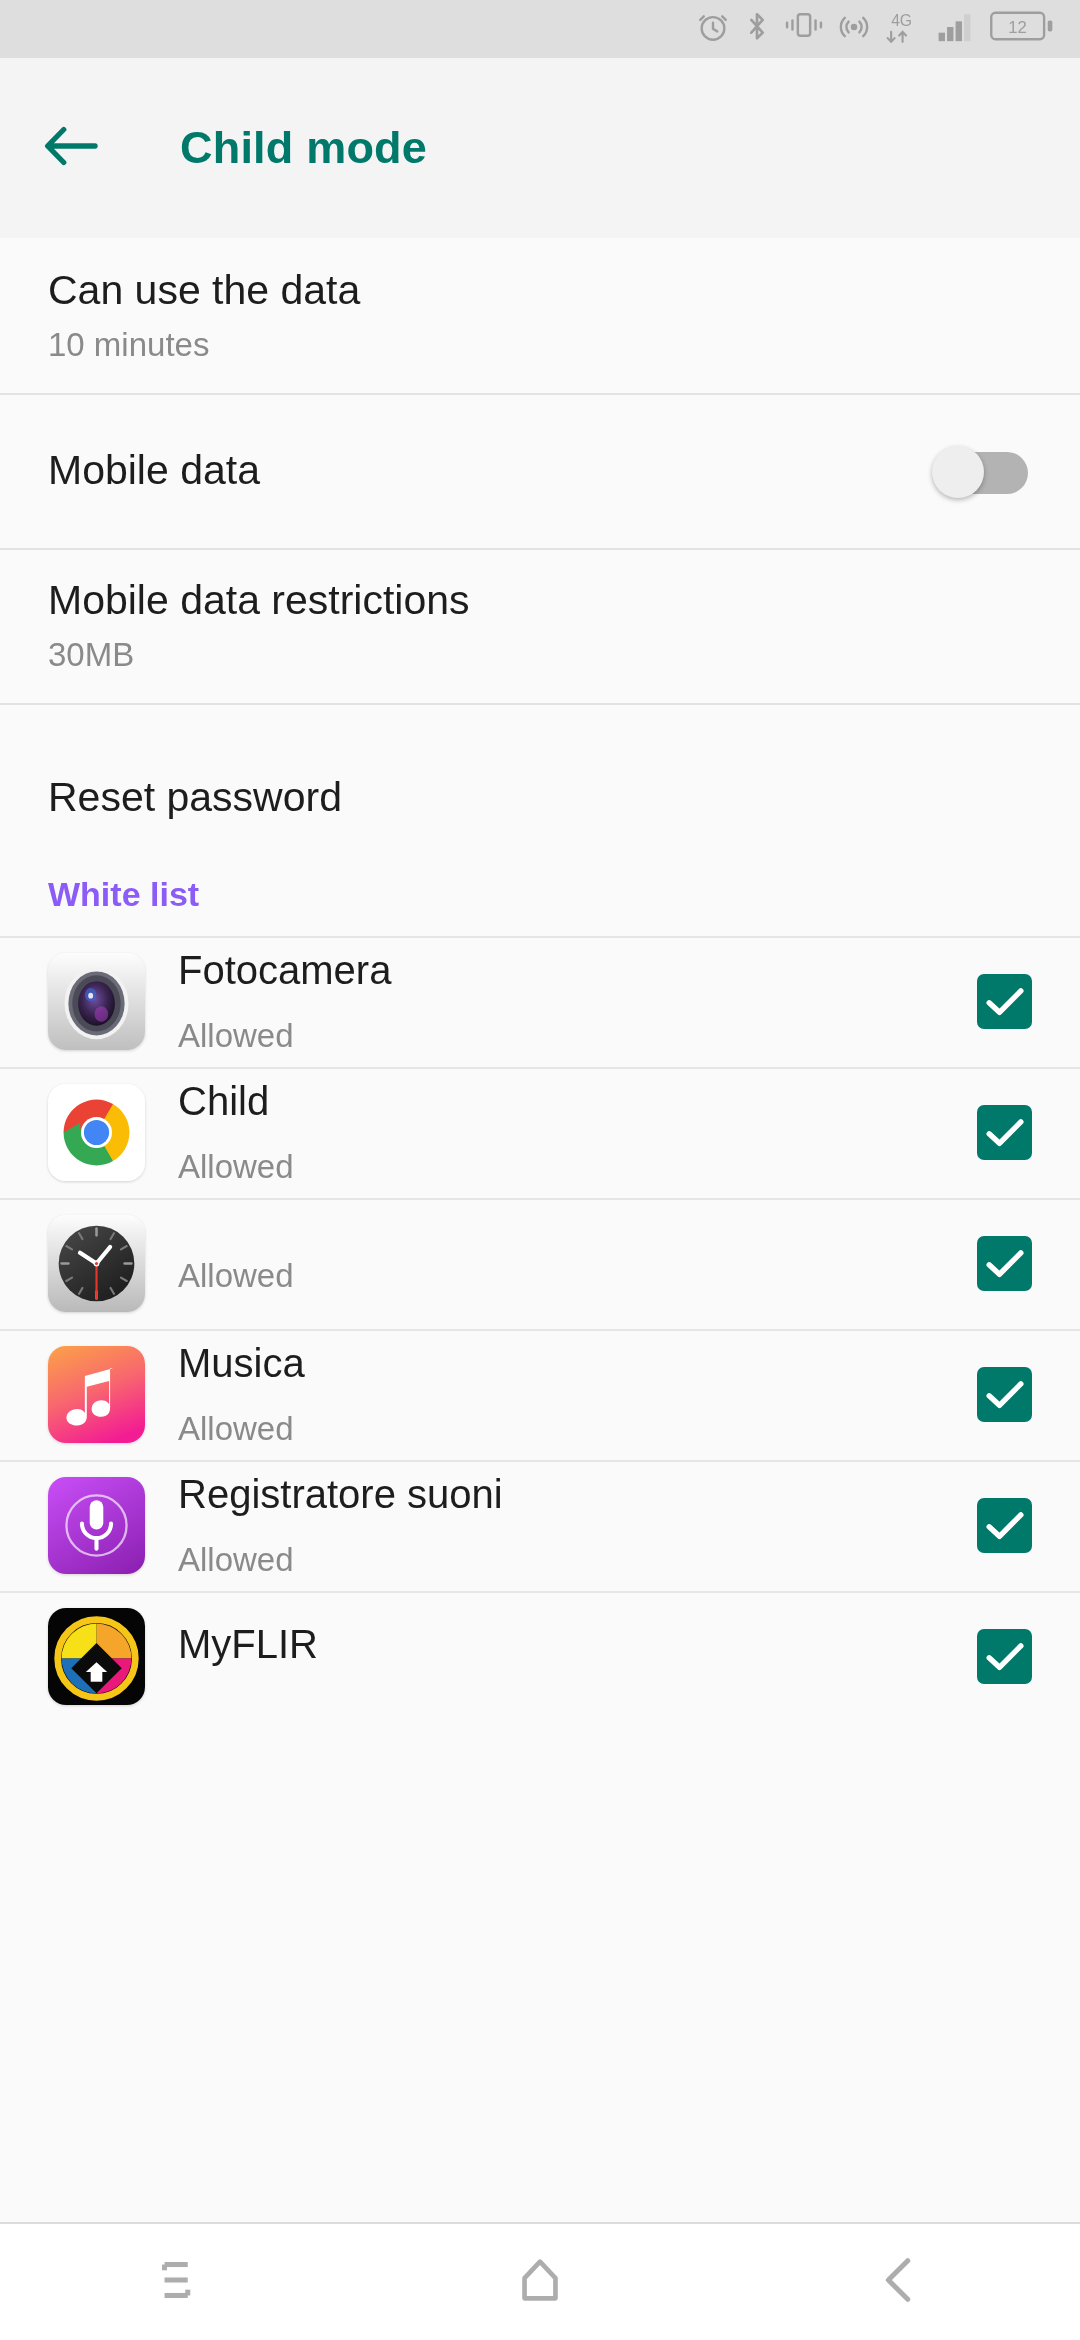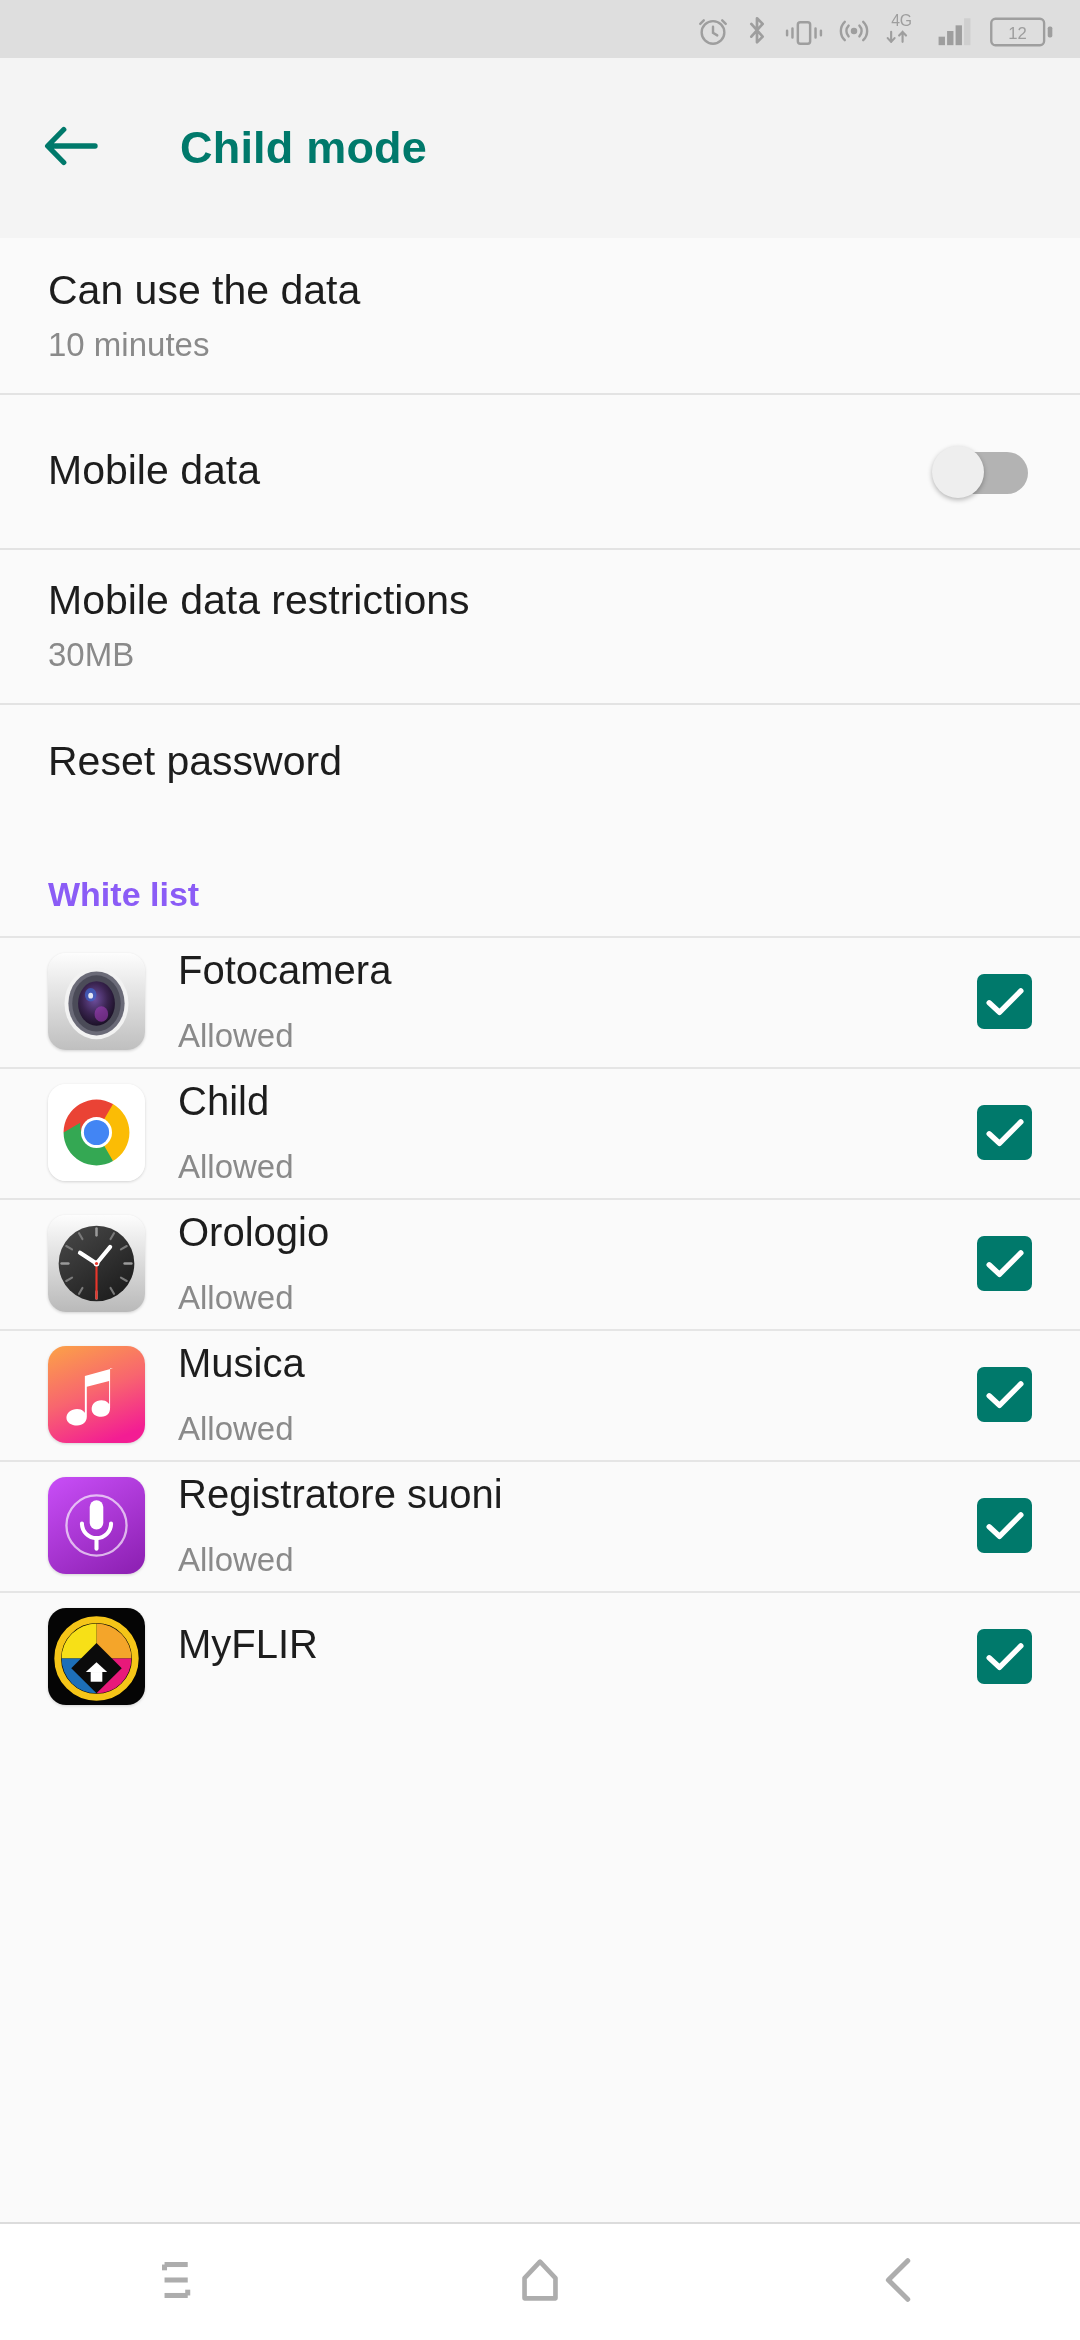--- a/index.html
+++ b/index.html
@@ -24,21 +24,21 @@
     height: 58px;
     background: #dedede;
     display: flex;
     align-items: center;
     justify-content: flex-end;
     padding-right: 26px;
     flex: none;
   }
   .statusbar .icons {
     display: flex;
-    align-items: flex-end;
+    align-items: flex-start;
     gap: 13px;
   }
   .si { display: block; }
   .si svg { display: block; }
 
   
   .appbar {
     height: 180px;
     background: #f4f4f4;
     display: flex;
@@ -98,21 +98,21 @@
   }
   .row-sub {
     font-size: 33px;
     color: #8a8a8a;
     margin-top: 12px;
     line-height: 1.15;
   }
 
   .row-setting { height: 155px; }
   .row-setting.two-line { height: 155px; }
-  .row-single { height: 118px; }
+  .row-single { height: 118px; align-items: flex-end; }
 
   
   .toggle {
     width: 96px; height: 50px;
     position: relative;
     flex: none;
     margin-right: 4px;
   }
   .toggle .track {
     position: absolute;
@@ -412,21 +412,20 @@
               <path d="M18.8 32l6 3.5"></path>
           </g>
           <path d="M50 50L33 39" stroke="#ffffff" stroke-width="4.4" stroke-linecap="round"></path>
           <path d="M50 50L64 33" stroke="#ffffff" stroke-width="4.4" stroke-linecap="round"></path>
           <path d="M50 50v36" stroke="#e8352b" stroke-width="2.2" stroke-linecap="round"></path>
           <circle cx="50" cy="50" r="3" fill="#ffffff"></circle>
           <circle cx="50" cy="50" r="1.6" fill="#e8352b"></circle>
         </svg>
       </div>
       <div class="app-texts">
-        <div class="app-name">Orologio</div>
         <div class="app-state">Allowed</div>
       </div>
       <div class="checkbox">
         <span>
           <svg width="38" height="30" viewBox="0 0 24 18">
             <path d="M2 9.5l6.5 6L22 2" fill="none" stroke="#ffffff" stroke-width="3.4" stroke-linecap="round" stroke-linejoin="round"></path>
           </svg>
         </span>
       </div>
     </div>

